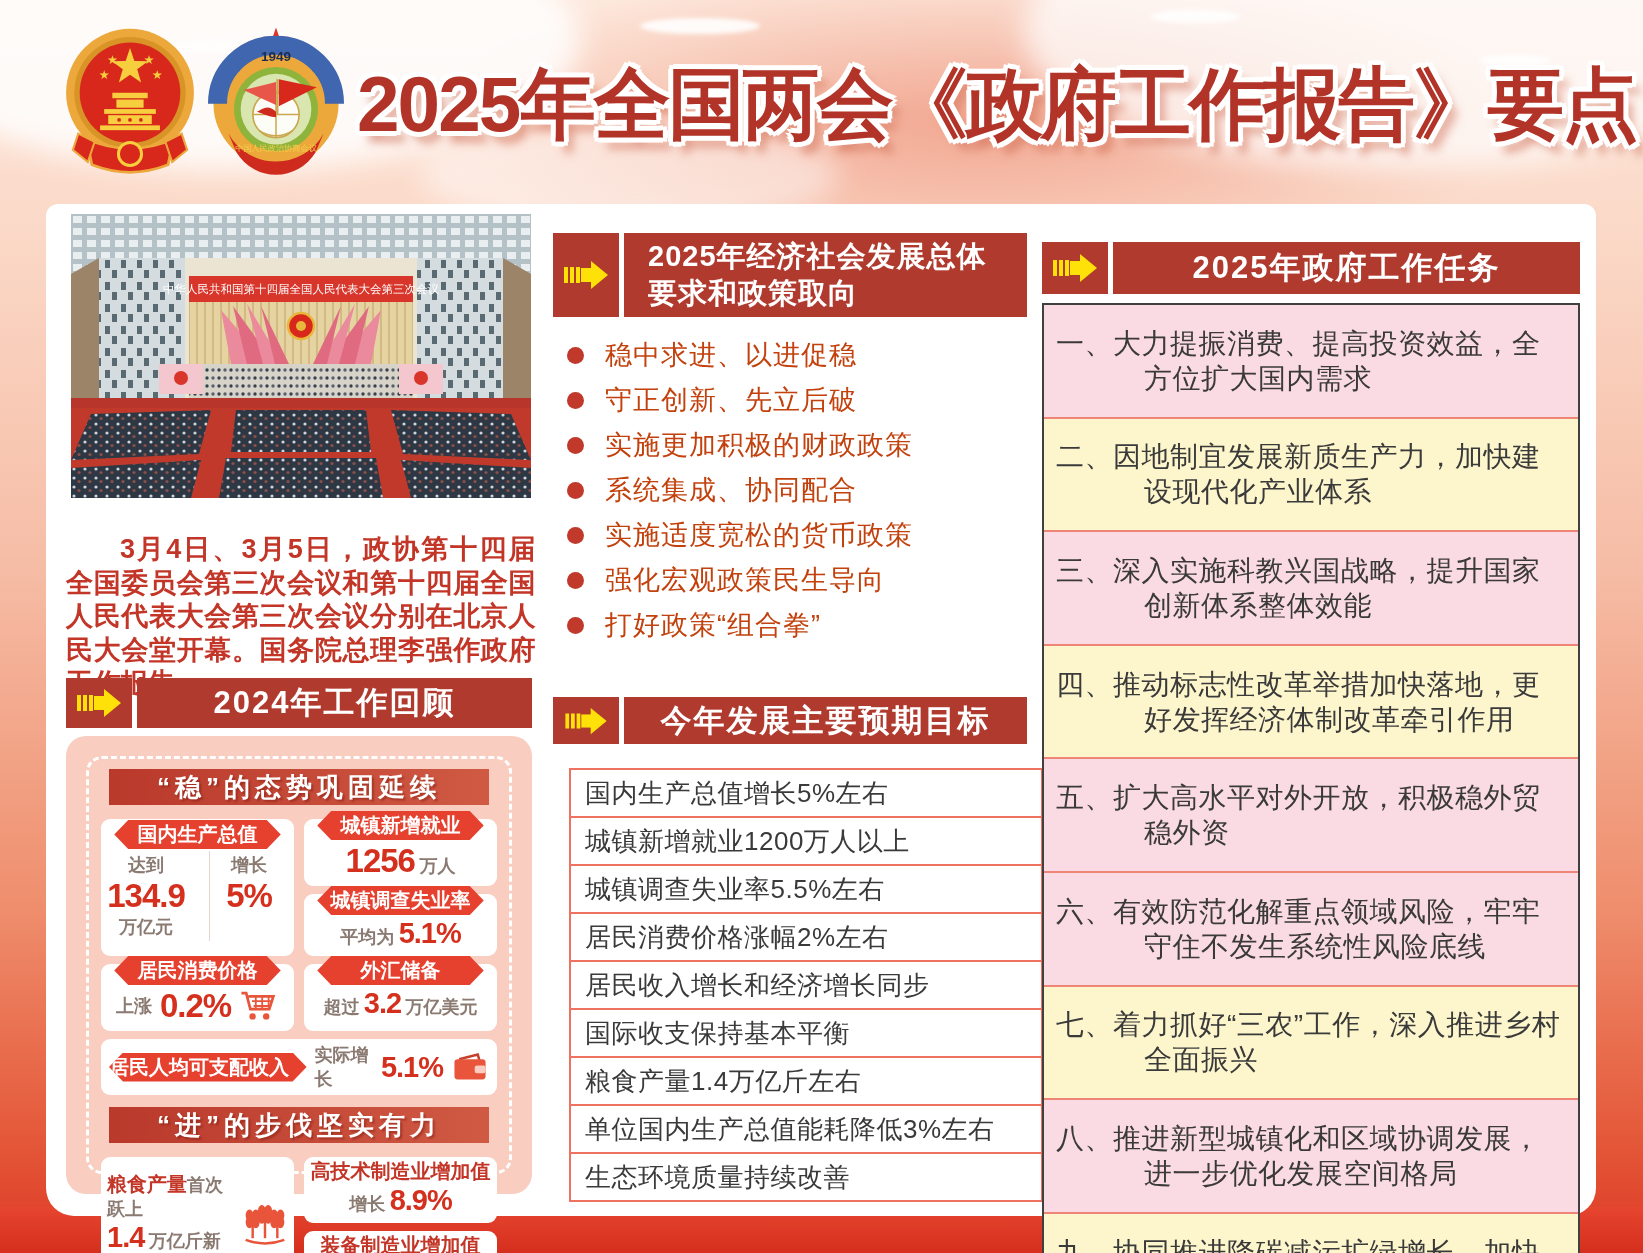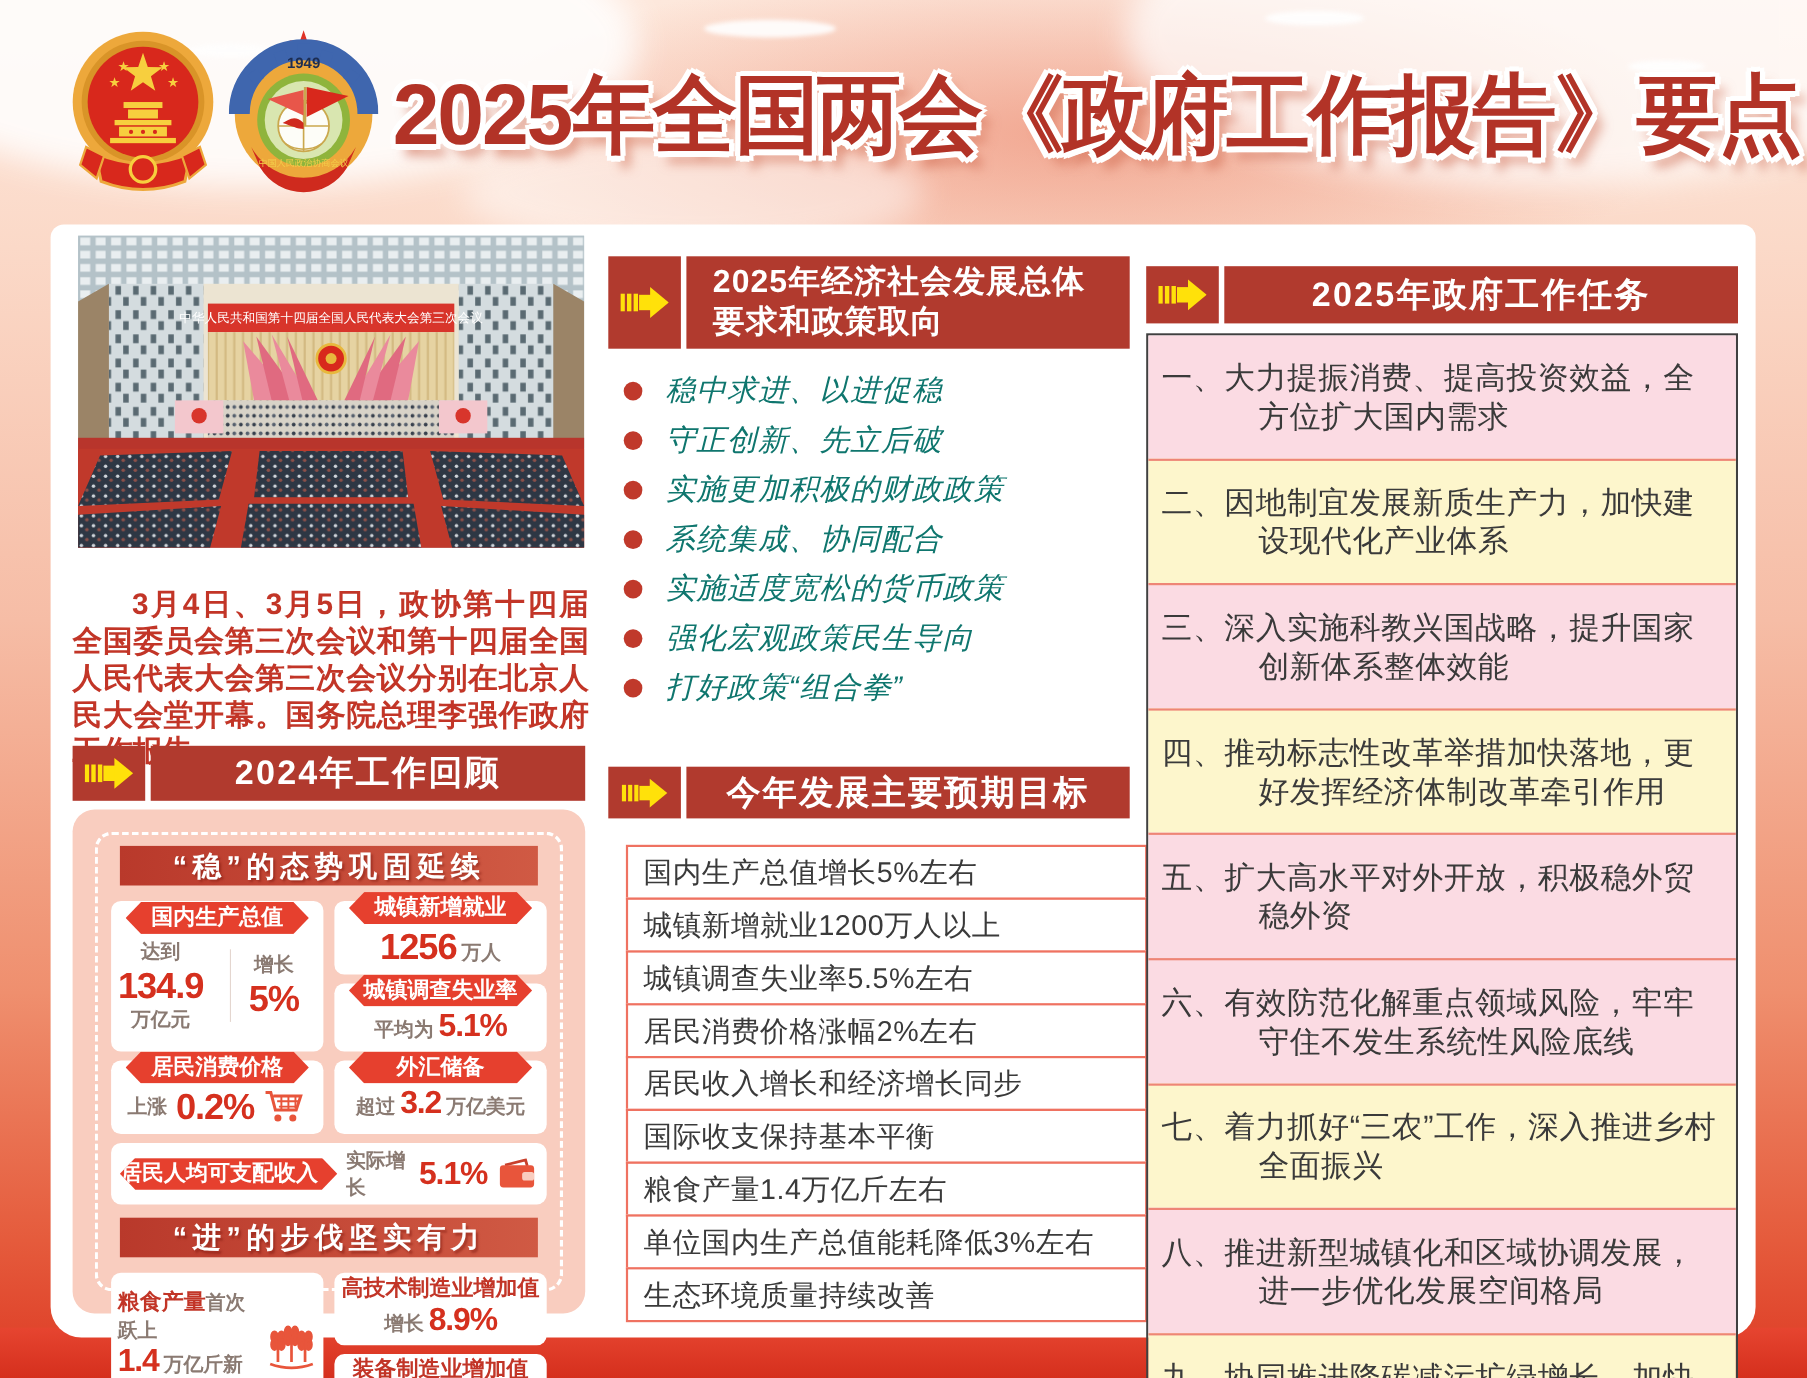--- a/index.html
+++ b/index.html
@@ -49,38 +49,38 @@
   .sub-banner{height:36px;background:linear-gradient(90deg,#b9392b,#d05a44);color:#fff;font-weight:bold;
     font-size:26px;letter-spacing:5px;display:flex;align-items:center;justify-content:center;width:96%;margin:2px auto 14px;
     text-shadow:2px 2px 2px rgba(120,20,10,.45);}
   .sub-banner.second{margin-top:12px;}
   .grid2{display:grid;grid-template-columns:1fr 1fr;gap:8px 10px;}
   .card{background:#fff;border-radius:9px;text-align:center;padding:2px 6px 6px;position:relative;}
   .ribbon{clip-path:polygon(14px 0,calc(100% - 14px) 0,100% 50%,calc(100% - 14px) 100%,14px 100%,0 50%);
     background:#e6402e;color:#ffffff;font-weight:bold;font-size:20px;height:29px;line-height:29px;
     margin:-10px auto 2px;width:92%;}
   .span2{grid-row:span 2;display:flex;flex-direction:column;justify-content:center;}
-  .two-col{display:flex;align-items:center;justify-content:center;gap:24px;}
+  .two-col{display:flex;justify-content:center;gap:24px;}
   .two-col .half{flex:1;padding:2px 0;}
   .two-col .half+.half{border-left:1px solid #e4d6cf;}
   .pfx{font-size:18px;color:#8a7a72;font-weight:bold;}
   .big{font-size:33px;font-weight:bold;color:#d5301e;letter-spacing:-1px;}
   .big.mid{font-size:29px;}
   .unit{font-size:18px;color:#8a7a72;font-weight:bold;}
   .vrow{display:flex;align-items:center;justify-content:center;gap:8px;}
   .label-b{font-size:20px;font-weight:bold;color:#c23527;line-height:25px;}
   .income-row{background:#fff;border-radius:9px;margin-top:8px;display:flex;align-items:center;gap:8px;padding:4px 8px;}
   .income-row .ribbon{margin:0;width:52%;flex:0 0 auto;}
   .icon-svg{flex:0 0 auto;}
 
   
   .hdr-policy{position:absolute;left:553px;top:233px;width:474px;height:84px;}
   .hdr-policy .sec-hdr{height:84px;}
   .bullets{position:absolute;left:553px;top:340px;width:474px;list-style:none;margin:0;padding:0;}
-  .bullets li{position:relative;padding-left:52px;font-size:27px;color:#0f766e;line-height:31px;margin-bottom:14px;letter-spacing:1px;font-style:italic;}
+  .bullets li{position:relative;padding-left:52px;font-size:27px;color:#c2410c;line-height:31px;margin-bottom:14px;letter-spacing:1px;}
   .bullets .dot{position:absolute;left:14px;top:7px;width:17px;height:17px;border-radius:50%;background:#c0392b;}
   .hdr-goals{position:absolute;left:553px;top:697px;width:474px;height:47px;}
   .hdr-goals .sec-hdr{height:47px;}
   .goals{position:absolute;left:553px;top:770px;width:474px;padding-left:16px;}
   .goal-row{height:46px;line-height:46px;background:#fff;border:2px solid #ef7261;margin-top:-2px;
     font-size:26px;color:#3a3a3a;padding-left:14px;letter-spacing:.5px;white-space:nowrap;}
 
   
   .hdr-tasks{position:absolute;left:1042px;top:242px;width:538px;height:52px;text-align:right;}
   .tasks{position:absolute;left:1042px;top:303px;width:538px;height:1138px;display:flex;flex-direction:column;

